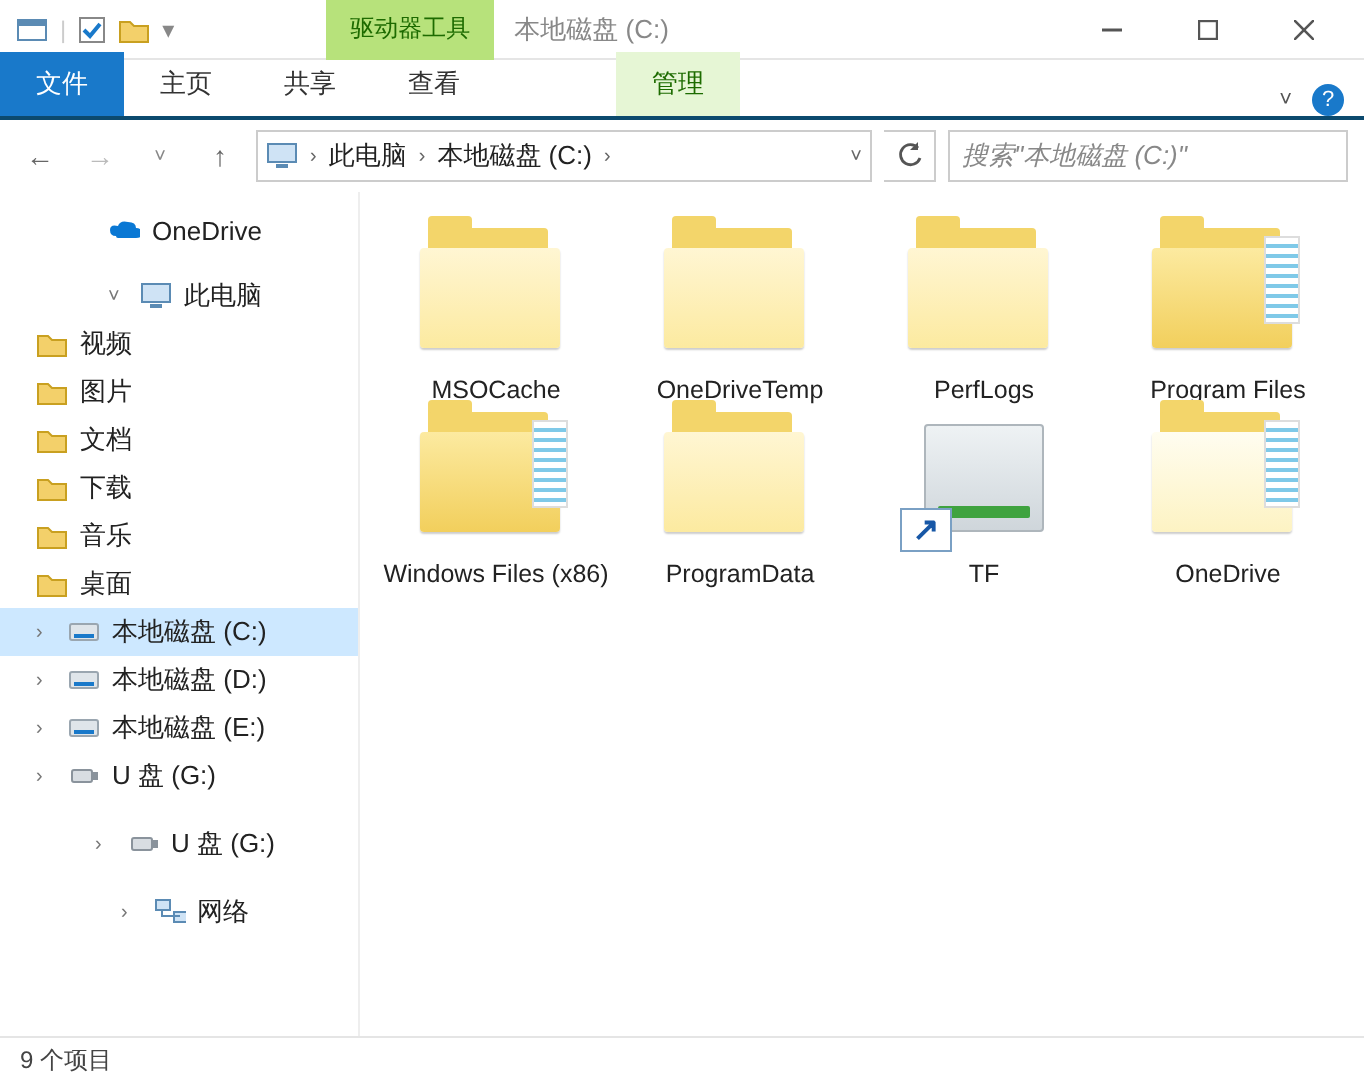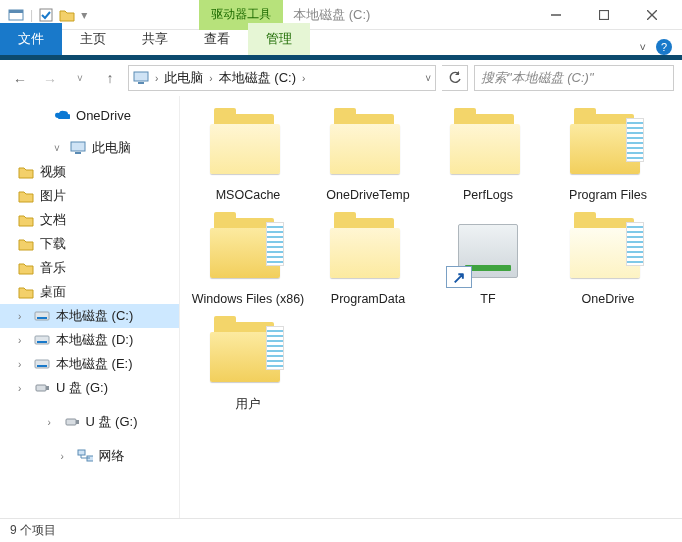--- a/index.html
+++ b/index.html
@@ -17,21 +17,21 @@
     display: flex;
     align-items: center;
     border-bottom: 1px solid #e5e5e5;
   }
   .titlebar .qat {
     display: flex; align-items: center; gap: 6px;
     padding: 0 8px;
   }
   .titlebar .qat span { font-size: 12px; color: #333; }
   .titlebar .ctx-tab {
-    margin-left: 104px;
+    margin-left: 68px;
     background: #b7e27b;
     color: #1d6b00;
     padding: 6px 12px;
     height: 30px;
     display: flex; align-items: center;
   }
   .titlebar .title-text {
     color: #888;
     margin-left: 10px;
     font-size: 13px;
@@ -44,35 +44,36 @@
   .win-btn {
     width: 44px; height: 28px;
     display:flex;align-items:center;justify-content:center;
     color:#555; font-size:12px;
   }
   .ribbon {
     height: 30px;
     display: flex;
     align-items: flex-end;
     background: #fff;
-    border-bottom: 5px solid #0c4a6e;
+    border-bottom: 2px solid #0c4a6e;
   }
   .ribbon .tab {
     padding: 7px 18px;
     font-size: 13px;
     color: #333;
     cursor: default;
   }
   .ribbon .tab.file {
     background: #1979ca;
     color: #fff;
   }
   .ribbon .tab.ctx {
     background: #e6f6d5;
     color: #1d6b00;
+    margin-left: 60px;
   }
   .ribbon .right {
     margin-left: auto;
     display:flex; align-items:center; gap:10px;
     padding-right: 10px;
     color:#555;
   }
   .ribbon .right .help {
     width:16px;height:16px;border-radius:50%;
     background:#1979ca;color:#fff;
@@ -149,21 +150,22 @@
   .ic.drive { color:#6b7c8a; }
   .ic.usb { color:#555; }
   .ic.net { color:#2a72b5; }
   .spacer { height:10px; }
   .content {
     flex:1;
     padding: 16px 10px 0 10px;
     display:flex;
     flex-wrap:wrap;
     align-content:flex-start;
-    gap: 14px 4px;
+    gap: 2px 4px;
+    justify-content: space-between;
   }
   .item {
     width: 116px;
     text-align:center;
     font-size:12.5px;
     color:#222;
   }
   .item .thumb {
     width:80px;height:70px;margin:0 auto 6px;
     position:relative;
@@ -513,29 +515,18 @@
       <div class="thumb">
           <div class="folder">
             <div class="tab"></div>
             <div class="back"></div>
             <div class="front" style="background:linear-gradient(#fffdf0,#fdf3c3)"></div>
             <div class="peek"></div>
           </div>
         </div>
       <div>OneDrive</div>
     </div>
-    <div class="item">
-      <div class="thumb">
-          <div class="folder">
-            <div class="tab"></div>
-            <div class="back"></div>
-            <div class="front"></div>
-            <div class="peek"></div>
-          </div>
-        </div>
-      <div>用户</div>
-    </div>
   </div>
 </div>
 
 <div class="status">
   <span>9 个项目</span>
 </div>
 
 </body></html>

